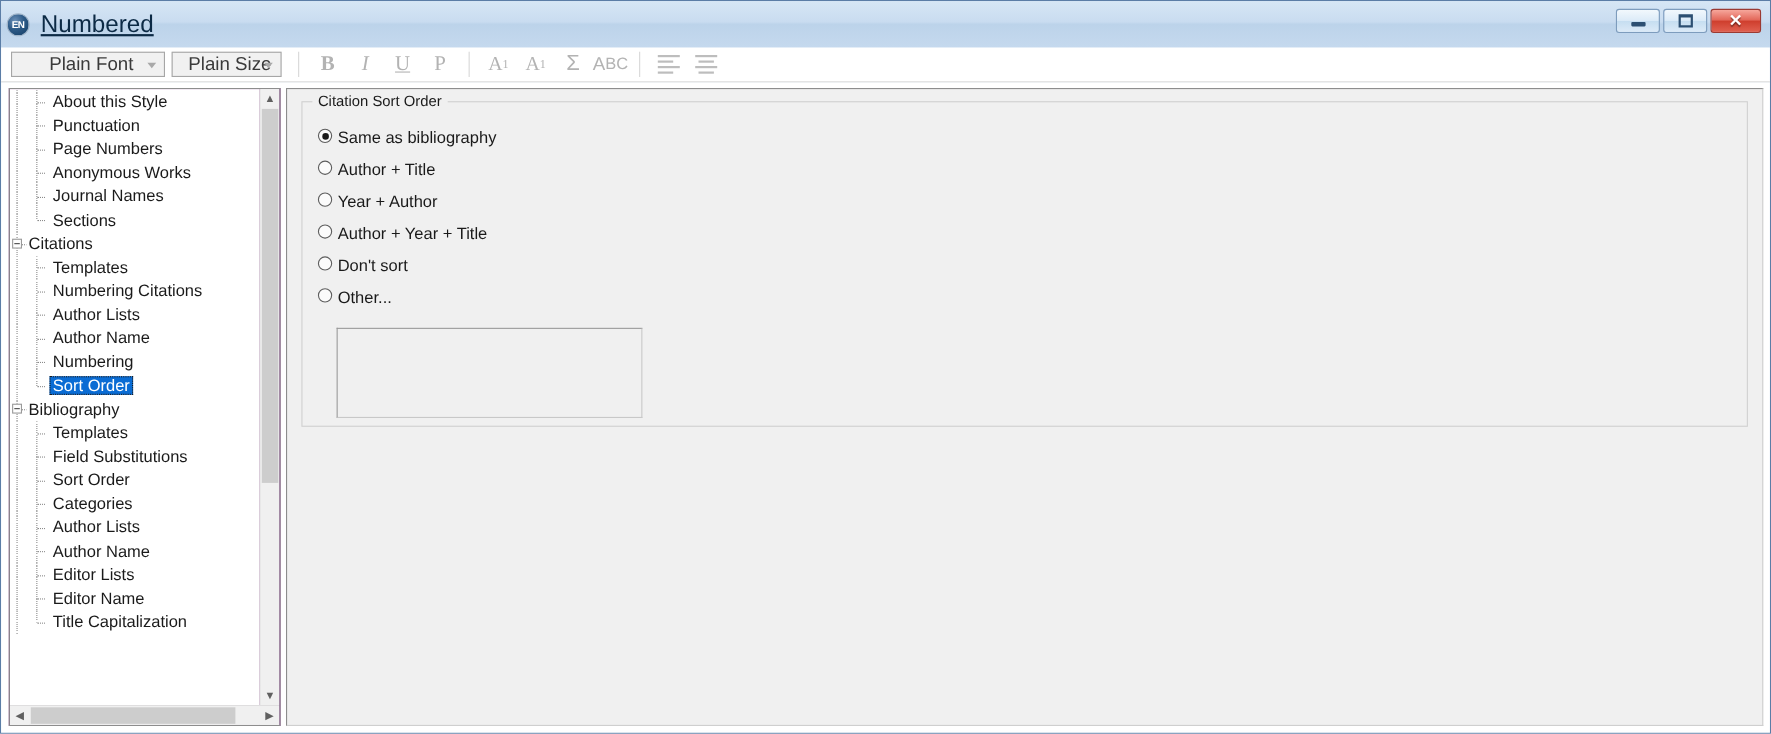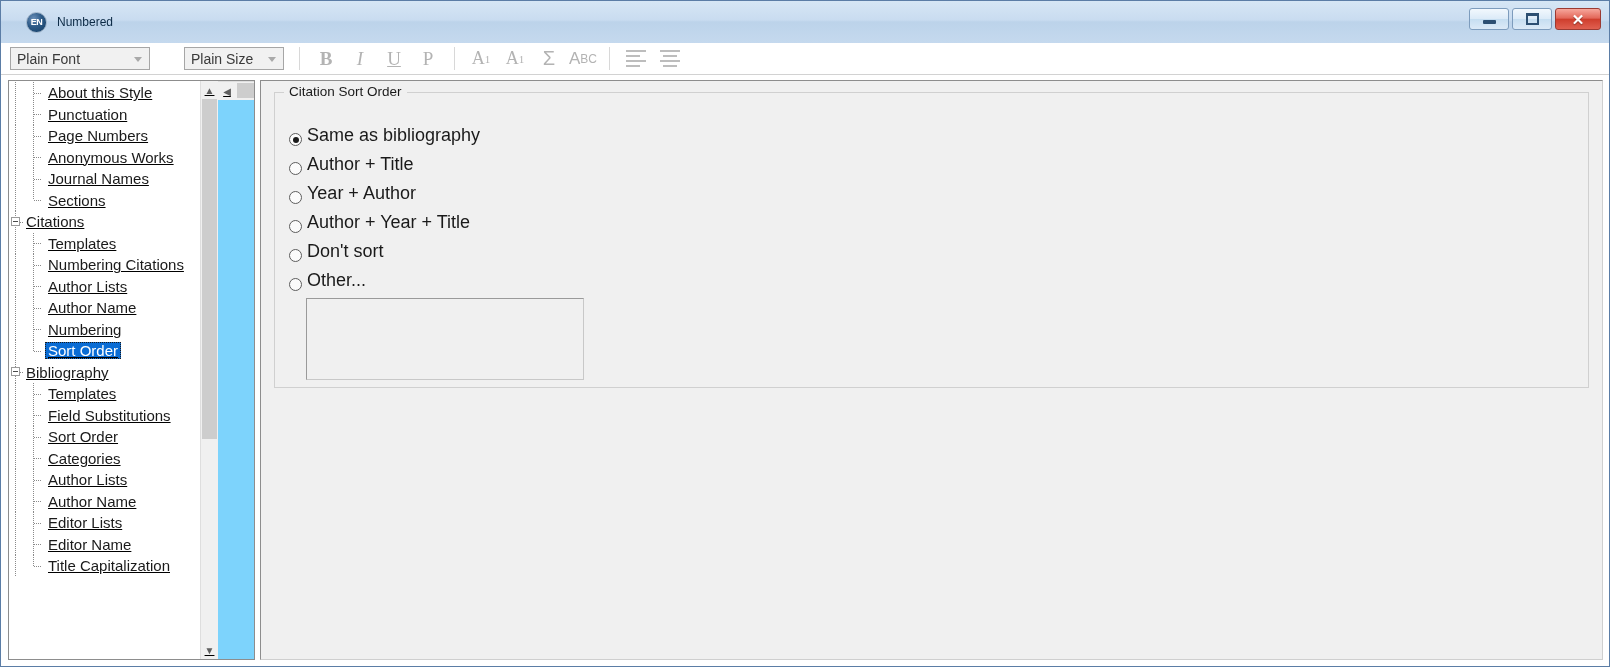--- a/index.html
+++ b/index.html
@@ -18,35 +18,36 @@
     border: 1px solid #5b7da6;
     display: flex; flex-direction: column;
   }
 
   
   .titlebar {
     height: 42px; flex: 0 0 42px;
     position: relative;
     background: linear-gradient(to bottom, #d6e6f5 0%, #c9dcf0 45%, #bcd3ea 50%, #c5d9ee 100%);
     display: flex; align-items: center;
-    padding-left: 25px;
+    padding-left: 5px;
   }
   .en-icon {
     width: 21px; height: 21px; border-radius: 50%;
     background: radial-gradient(circle at 35% 30%, #6a8fb8 0%, #2d5a87 45%, #123c63 100%);
     border: 1.5px solid #9fb3c8;
     display: flex; align-items: center; justify-content: center;
     font-size: 9px; font-weight: bold; color: #ffffff;
     letter-spacing: -0.5px;
     flex: 0 0 auto;
   }
   .title-text {
     margin-left: 10px;
-    font-size: 12px; color: #0c2a45;
+    font-size: 22px; color: #0c2a45;
     font-family: "Liberation Sans", sans-serif;
+    text-decoration: underline;
   }
   .wincontrols {
     position: absolute; right: 8px; top: 7px;
     display: flex; gap: 3px;
   }
   .wbtn {
     width: 40px; height: 22px;
     border: 1px solid #7d9cbd;
     border-radius: 3px;
     background: linear-gradient(to bottom, #f2f8fd 0%, #dcebf8 48%, #c6def1 52%, #dceaf7 100%);
@@ -67,26 +68,27 @@
     background: #ffffff;
     display: flex; align-items: center;
     padding-left: 9px;
     border-bottom: 1px solid #d2d2d2;
   }
   .combo {
     height: 23px; position: relative;
     border: 1px solid #a6a6a6;
     background: #f1f1f1;
     display: flex; align-items: center;
-    font-size: 14px; color: #3a3a3a;
+    font-size: 17px; color: #3a3a3a;
     padding-left: 6px;
     margin-right: 6px;
+    justify-content: center;
   }
   .combo.font { width: 140px; }
-  .combo.size { width: 100px; margin-left: 28px; }
+  .combo.size { width: 100px; }
   .combo .arrow {
     position: absolute; right: 7px; top: 50%;
     margin-top: -2px;
     width: 0; height: 0;
     border-left: 4px solid transparent;
     border-right: 4px solid transparent;
     border-top: 5px solid #a9a9a9;
   }
   .tb-sep {
     width: 1px; height: 23px; background: #d8d8d8;
@@ -99,21 +101,21 @@
     font-size: 19px;
   }
   .tb-btn.i-b { font-weight: bold; font-family: "Liberation Serif", serif; }
   .tb-btn.i-i { font-style: italic; font-family: "Liberation Serif", serif; }
   .tb-btn.i-u { text-decoration: underline; font-family: "Liberation Serif", serif; }
   .tb-btn.i-p { font-family: "Liberation Serif", serif; }
   .tb-btn.sup, .tb-btn.sub { font-size: 18px; position: relative; font-family: "Liberation Serif", serif; }
   .tb-btn.sup sup, .tb-btn.sub sub { font-size: 11px; }
   .tb-btn.sym { font-size: 20px; }
   .tb-btn.caps { font-size: 17px; }
-  .tb-btn.caps small { font-size: 12px; text-align: right; }
+  .tb-btn.caps small { font-size: 15px; text-align: right; }
   .align-icon { display: flex; flex-direction: column; gap: 3px; width: 20px; }
   .align-icon i { display: block; height: 2px; background: #bdbdbd; }
   .align-icon.left  i:nth-child(1) { width: 100%; }
   .align-icon.left  i:nth-child(2) { width: 70%; }
   .align-icon.left  i:nth-child(3) { width: 100%; }
   .align-icon.left  i:nth-child(4) { width: 70%; }
   .align-icon.center i { margin: 0 auto; }
   .align-icon.center i:nth-child(1) { width: 100%; }
   .align-icon.center i:nth-child(2) { width: 70%; }
   .align-icon.center i:nth-child(3) { width: 100%; }
@@ -126,25 +128,24 @@
     background: #ffffff;
     padding: 5px 6px 6px 7px;
     gap: 5px;
     min-height: 0;
   }
 
   
   .treepanel {
     flex: 0 0 247px;
     border: 1px solid #8d8d8d;
-    background: #7dd3fc;
-    display: flex; flex-direction: row;
+    background: #701a75;
+    display: flex; flex-direction: column;
     position: relative;
     overflow: hidden;
-    text-decoration: underline;
   }
   .tree-row-area { flex: 1 1 auto; display: flex; min-height: 0; }
   .tree-scroll {
     flex: 1 1 auto; position: relative; overflow: hidden;
     background: #ffffff;
   }
   .tree-items { padding-top: 1px; }
   .titem {
     height: 21.5px;
     display: flex; align-items: center;
@@ -235,22 +236,22 @@
   .gb-title {
     position: absolute; top: -9px; left: 9px;
     background: #f0f0f0;
     padding: 0 5px;
     font-size: 13.5px; color: #1a1a1a;
     font-family: "Liberation Sans", sans-serif;
   }
   .radio-list { padding: 7px 0 0 14px; }
   .radio-row {
     height: 29px;
-    display: flex; align-items: flex-end;
-    font-size: 18px; color: #1a1a1a;
+    display: flex; align-items: flex-start;
+    font-size: 15px; color: #1a1a1a;
   }
   .radio-mark {
     width: 13px; height: 13px; border-radius: 50%;
     border: 1px solid #5d5d5d;
     background: #fbfbfb;
     flex: 0 0 13px;
     margin-right: 5px;
     display: flex; align-items: center; justify-content: center;
   }
   .radio-row.checked .radio-mark::after {

